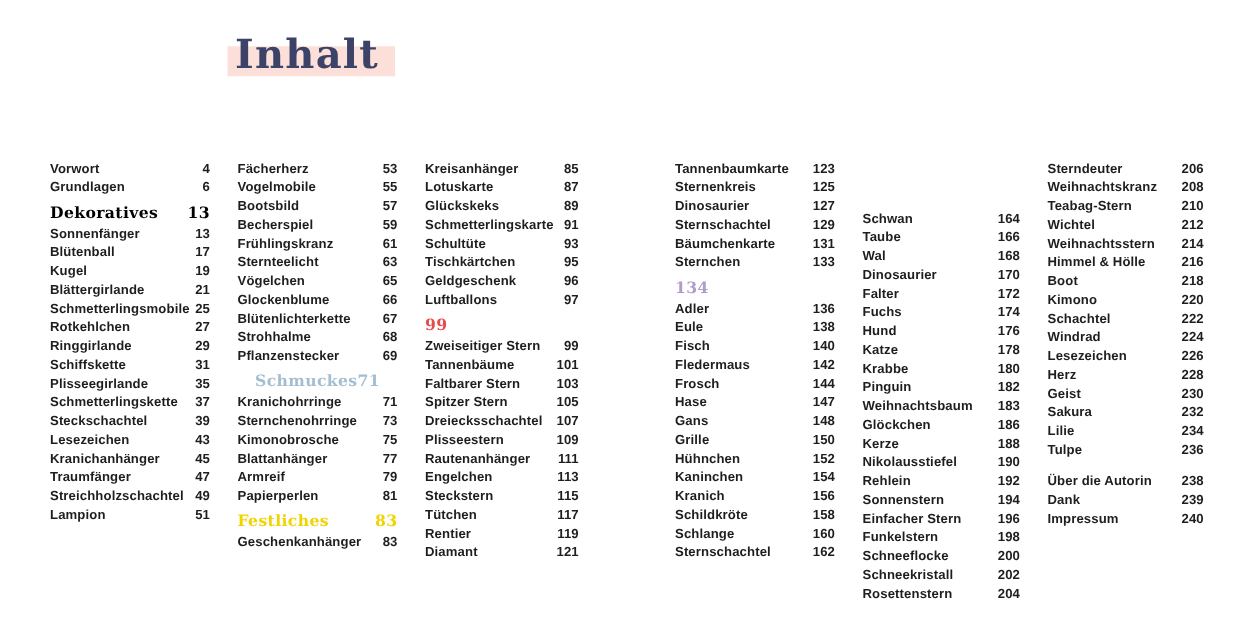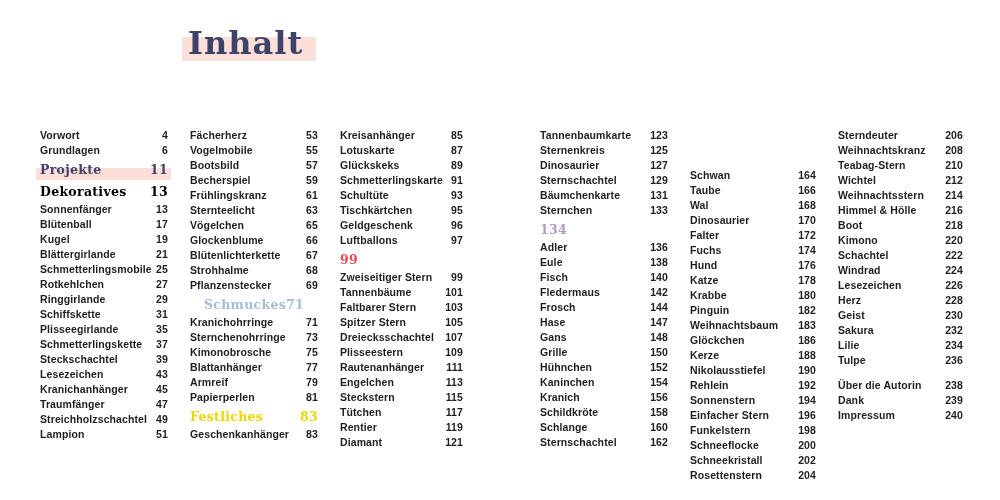--- a/index.html
+++ b/index.html
@@ -105,24 +105,20 @@
   <div>
       <div class="col col-1">
         <div class="row entry">
           <span class="label">Vorwort</span>
           <span class="page">4</span>
         </div>
         <div class="row entry">
           <span class="label">Grundlagen</span>
           <span class="page">6</span>
         </div>
-        <div class="row heading band" style="color: rgb(61, 66, 105);">
-          <span class="label">Projekte</span>
-          <span class="page">11</span>
-        </div>
         <div class="row heading" style="color: #000000;">
           <span class="label">Dekoratives</span>
           <span class="page">13</span>
         </div>
         <div class="row entry">
           <span class="label">Sonnenfänger</span>
           <span class="page">13</span>
         </div>
         <div class="row entry">
           <span class="label">Blütenball</span>

